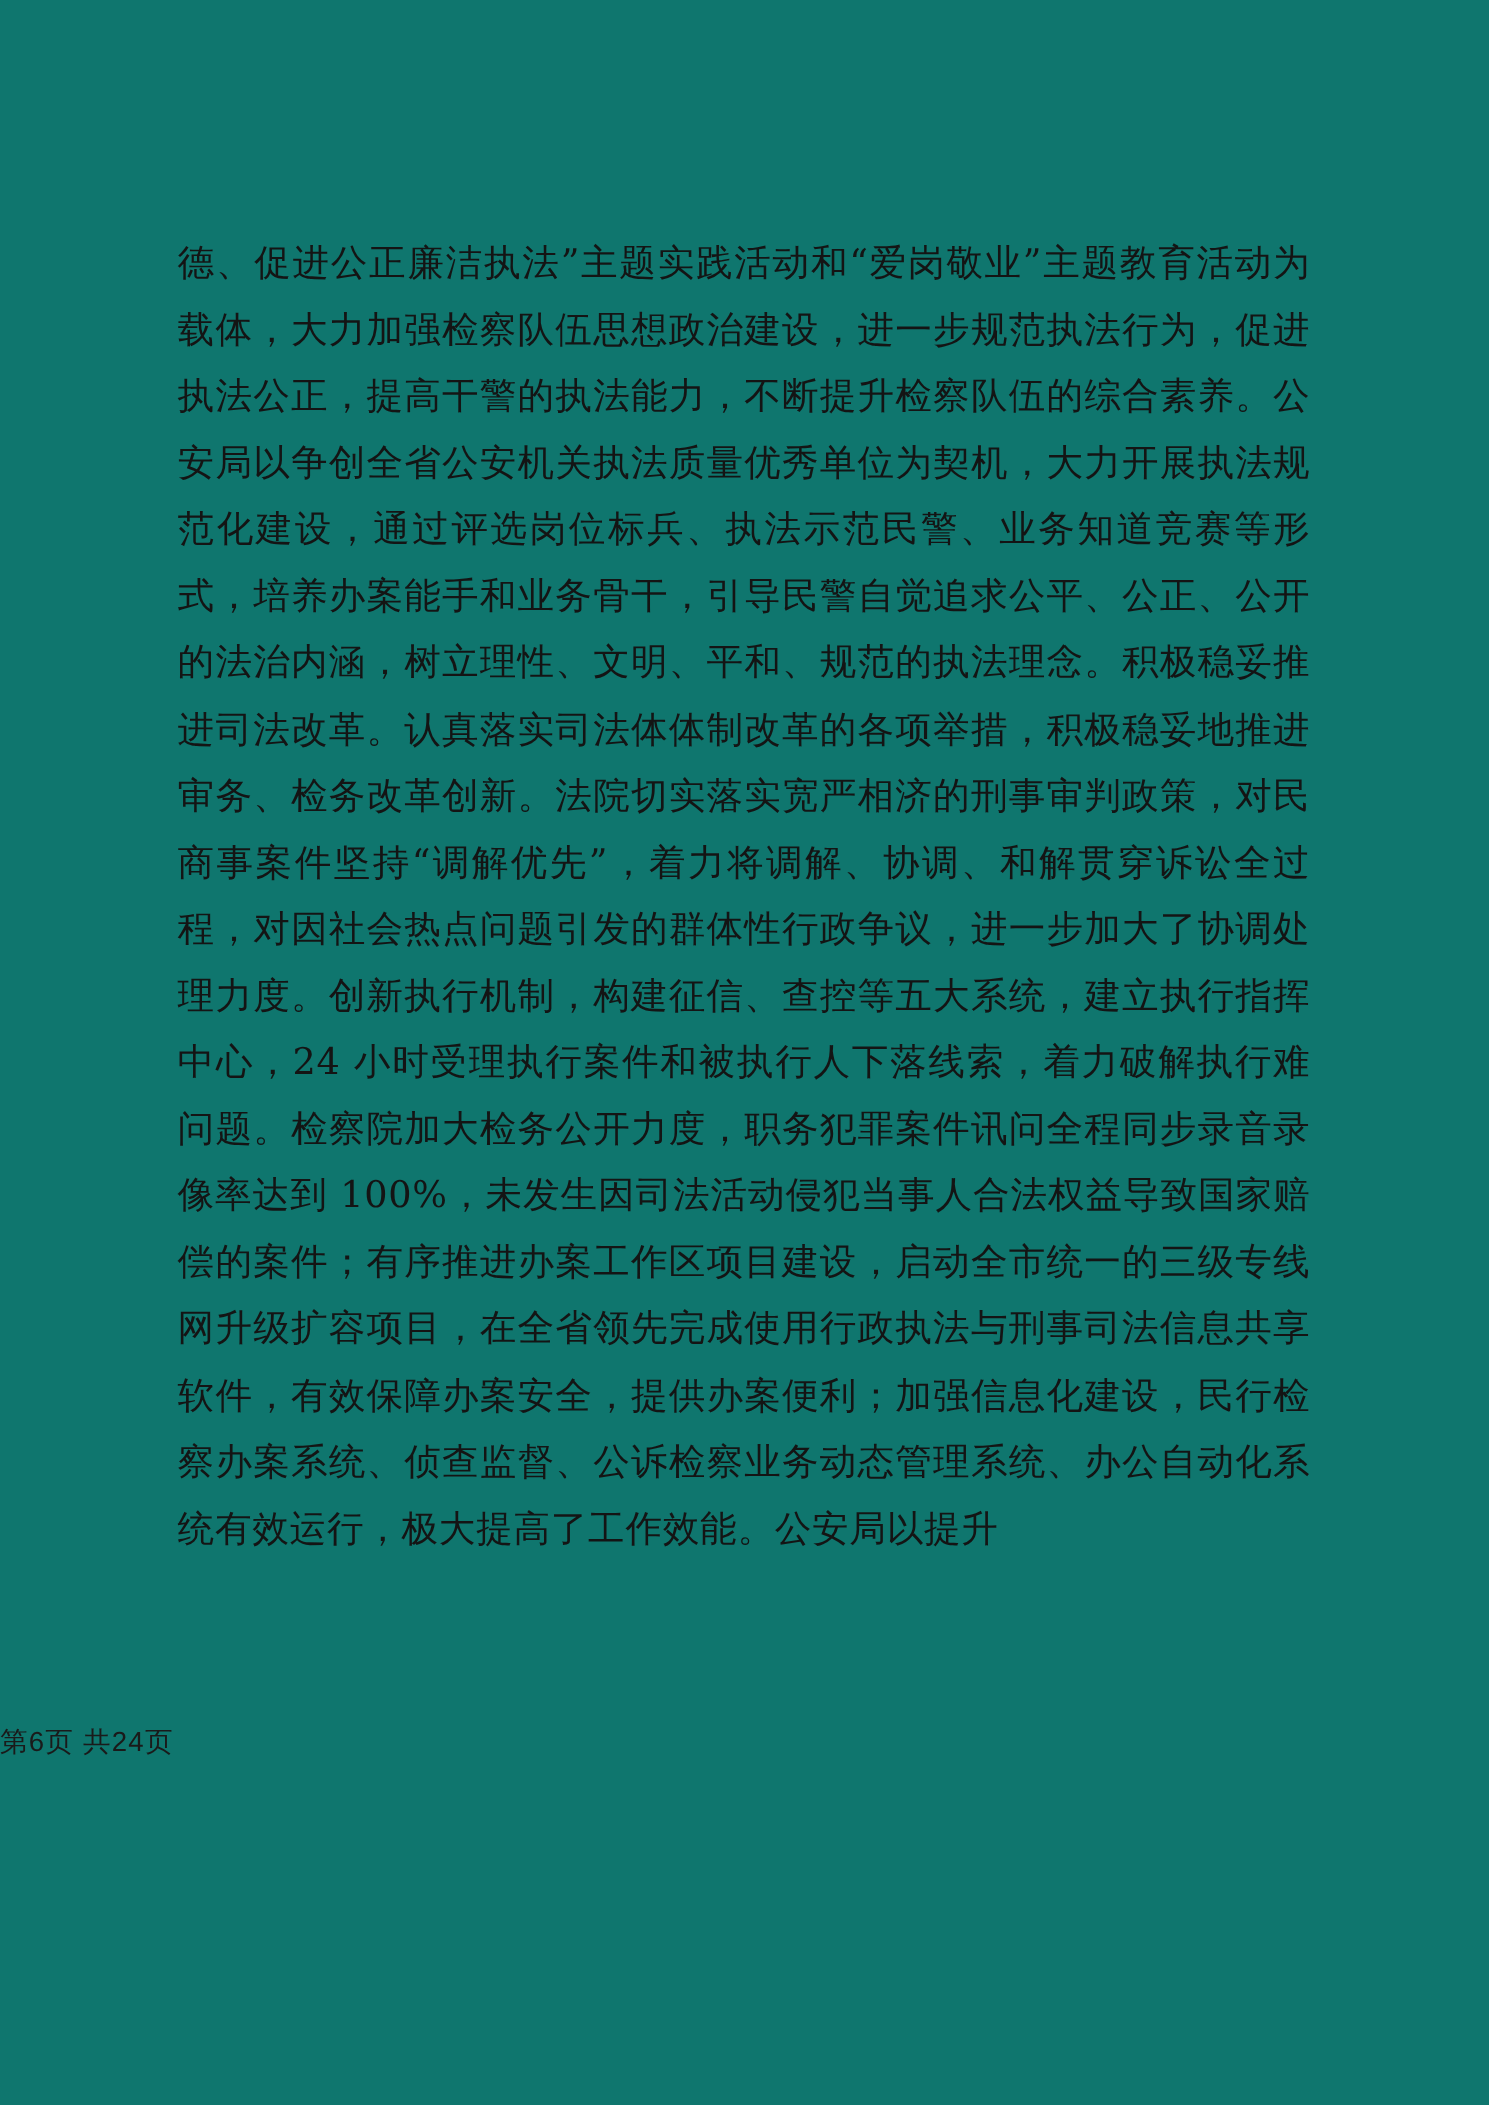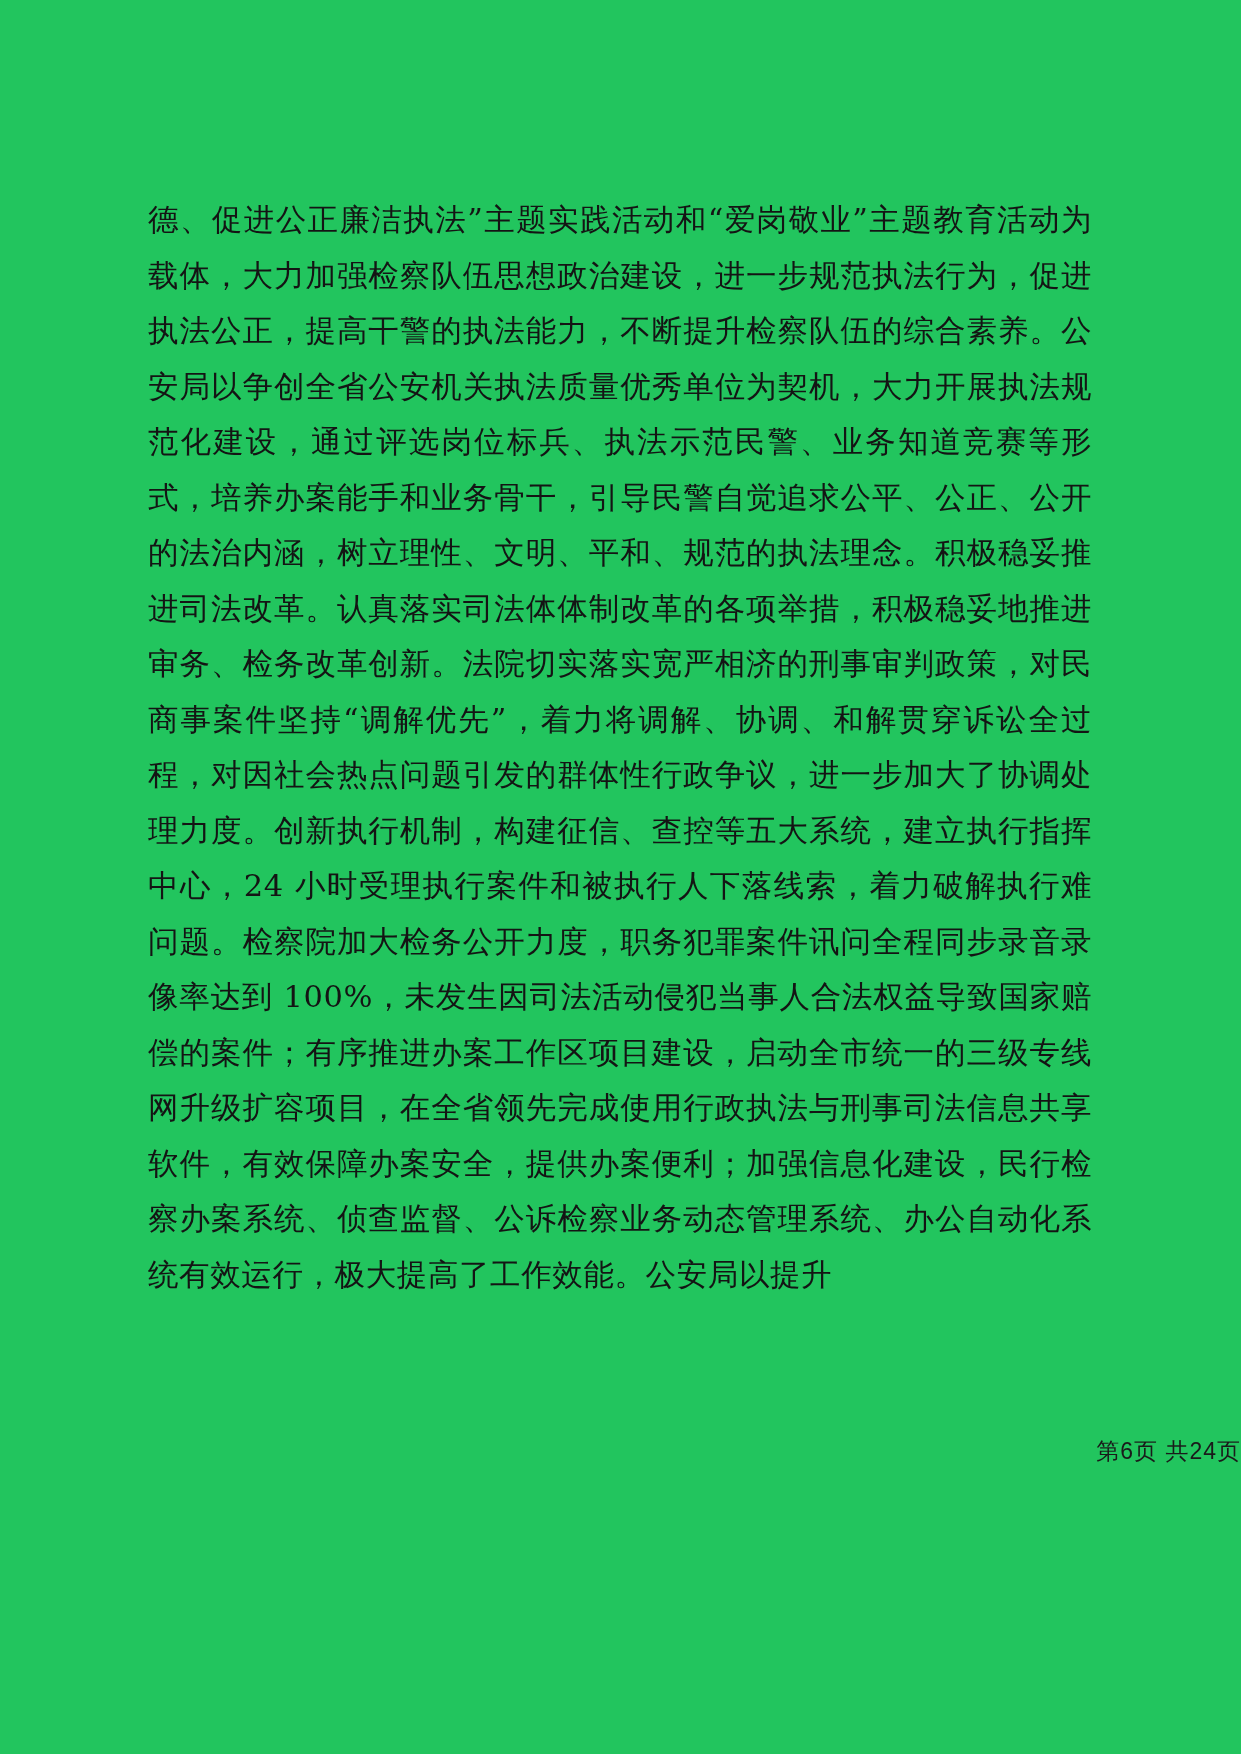--- a/index.html
+++ b/index.html
@@ -14,41 +14,41 @@
     font-family: "DejaVu Serif", "Liberation Serif", serif;
     color: #1a1a1a;
     overflow: hidden;
   }
   .page {
     position: absolute;
     left: 0;
     top: 0;
     width: 1241px;
     height: 1754px;
-    background: #22c55e;
+    background: #0f766e;
   }
   .body-text {
     position: absolute;
     left: 148px;
     top: 192px;
     width: 944px;
     font-size: 30.5px;
     line-height: 55.5px;
     letter-spacing: 0.6px;
     text-align: justify;
     text-justify: inter-ideograph;
     color: #141414;
     font-family: "DejaVu Serif", "Liberation Serif", serif;
   }
   .footer {
     position: absolute;
     left: 0;
     top: 1436px;
     width: 1241px;
-    text-align: right;
+    text-align: left;
     font-size: 23px;
     letter-spacing: 1px;
     color: #1a1a1a;
     font-family: "Liberation Sans", sans-serif;
   }
 </style>
 </head>
 <body>
 
 <div class="page">

